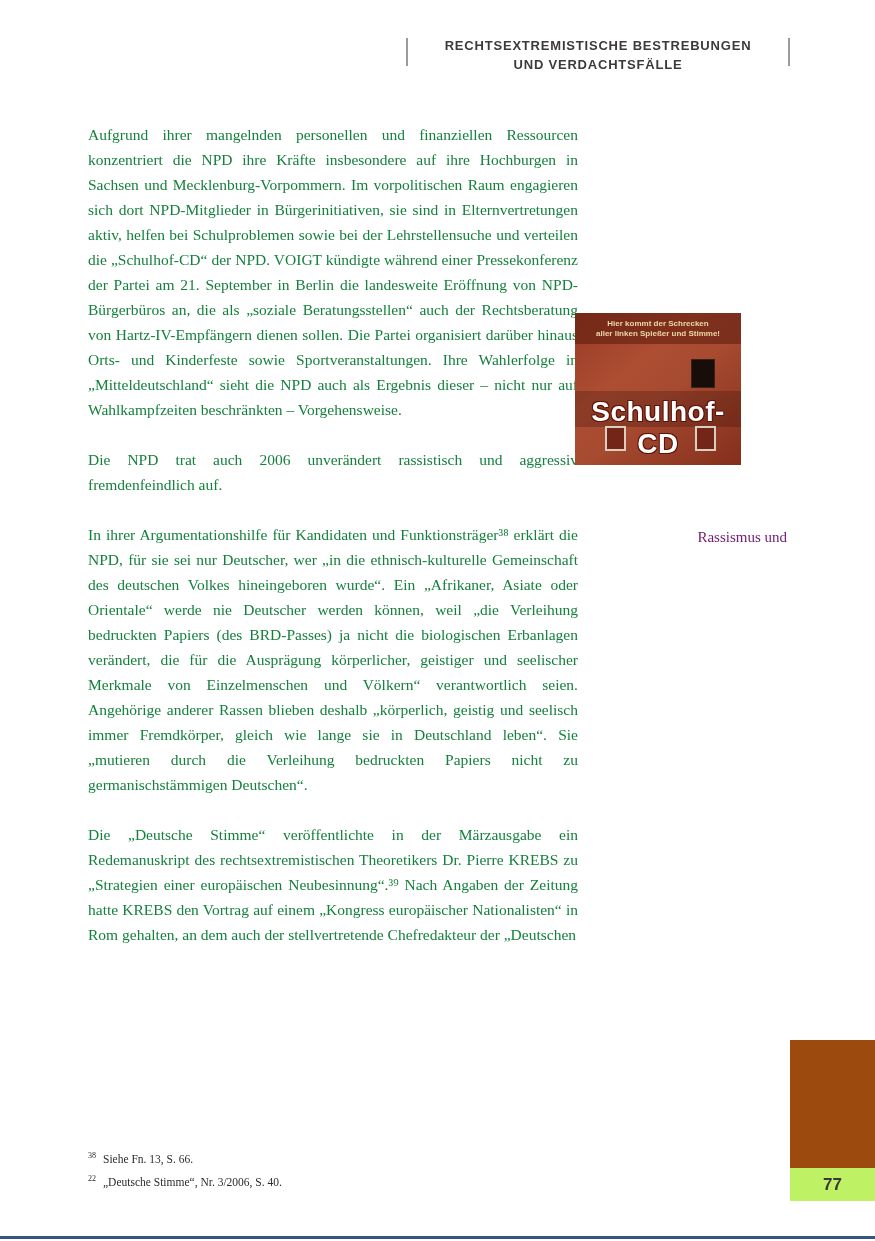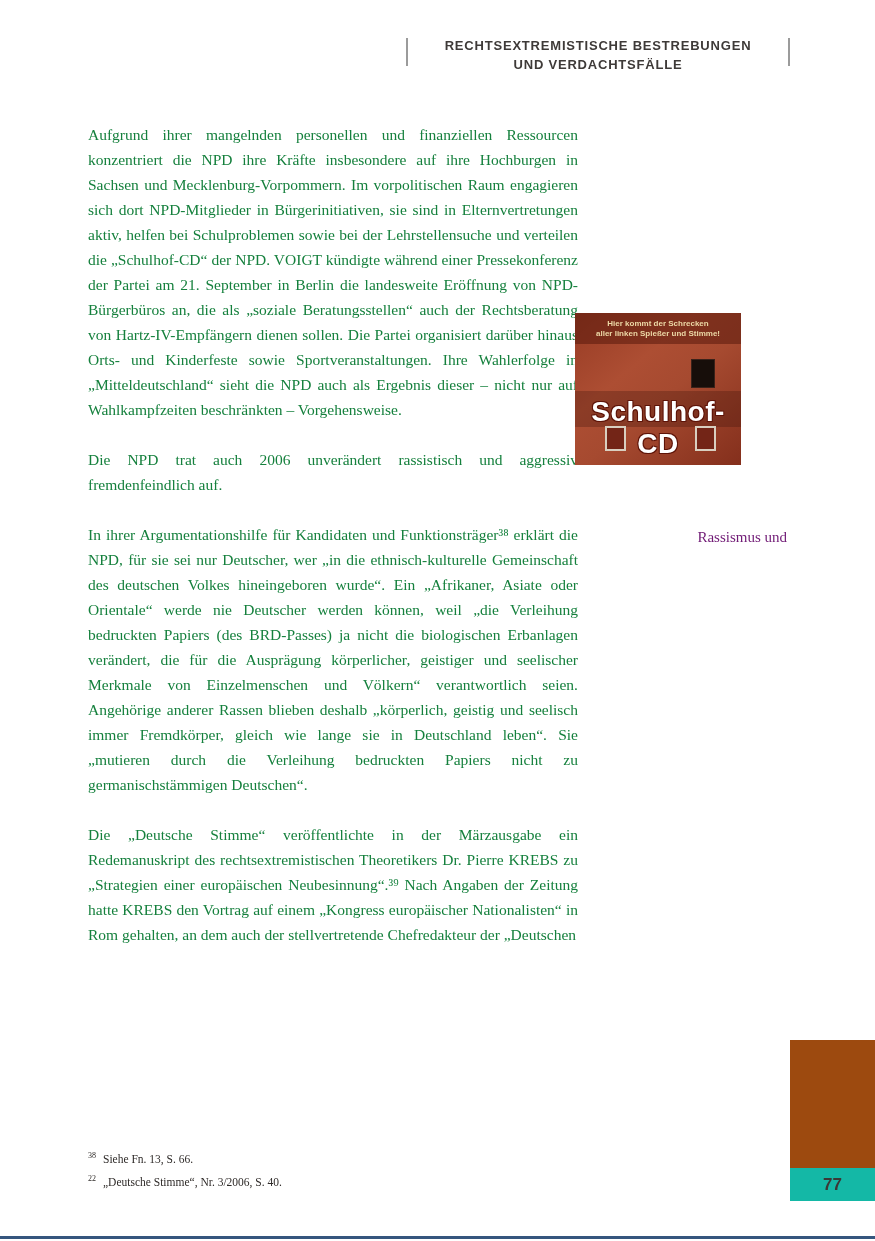--- a/index.html
+++ b/index.html
@@ -165,21 +165,21 @@
     background: #9d4a0f;
   }
 
   
   .page-number-box {
     position: absolute;
     left: 790px;
     top: 1168px;
     width: 85px;
     height: 33px;
-    background: #14b8a6;
+    background: #bef264;
     display: flex;
     align-items: center;
     justify-content: center;
   }
   .page-number-box span {
     font-family: "Liberation Sans", "DejaVu Sans", sans-serif;
     font-size: 17px;
     font-weight: bold;
     color: #3b3836;
   }

